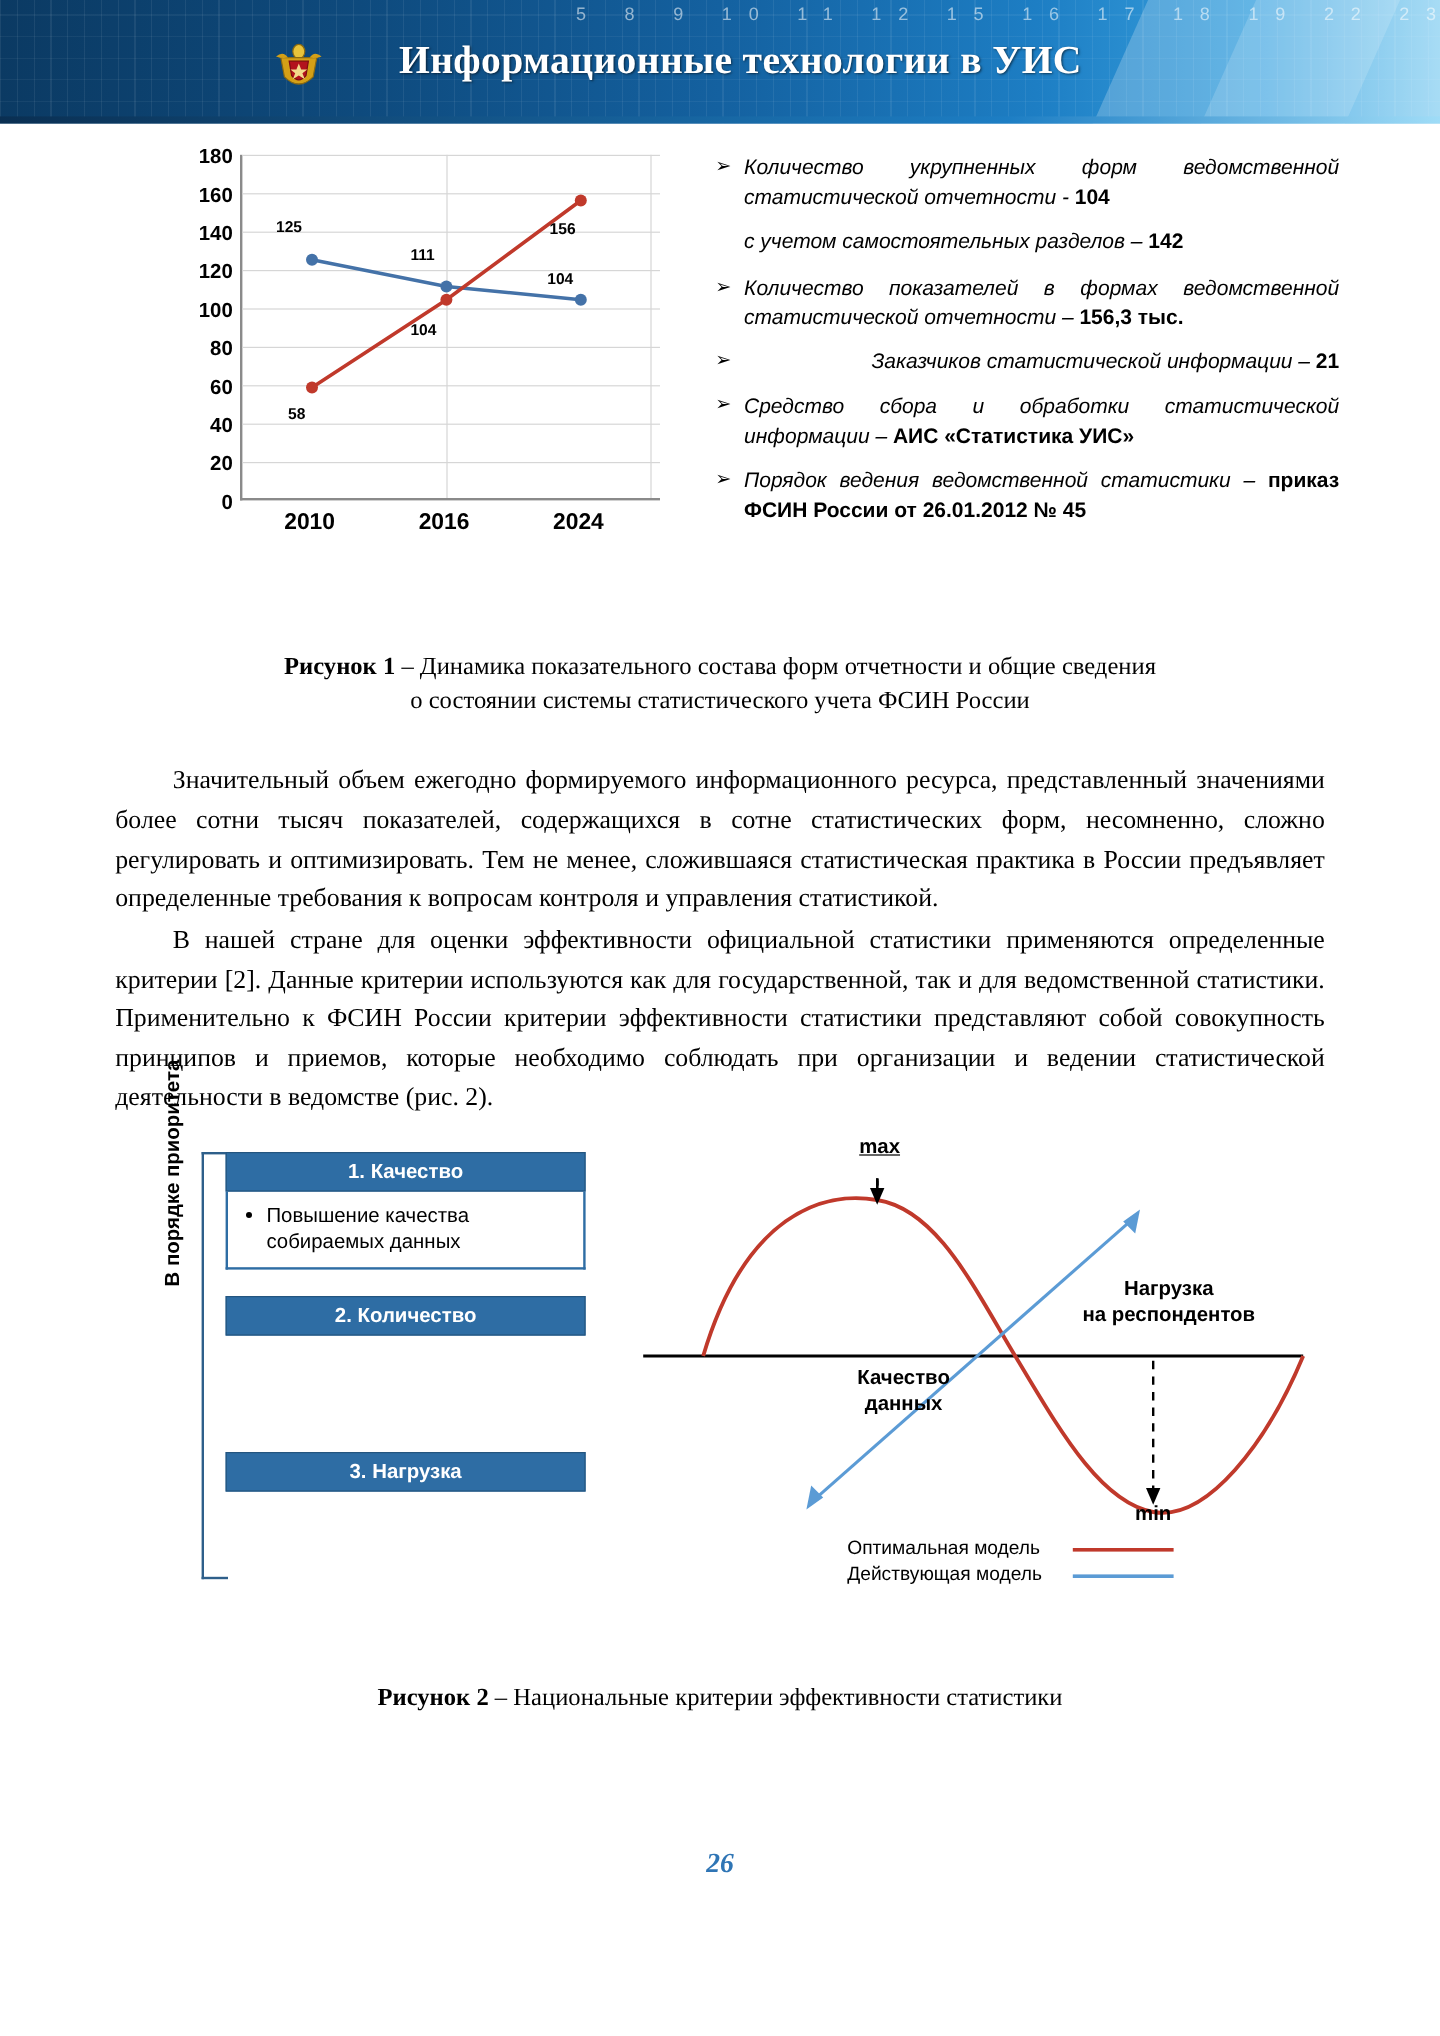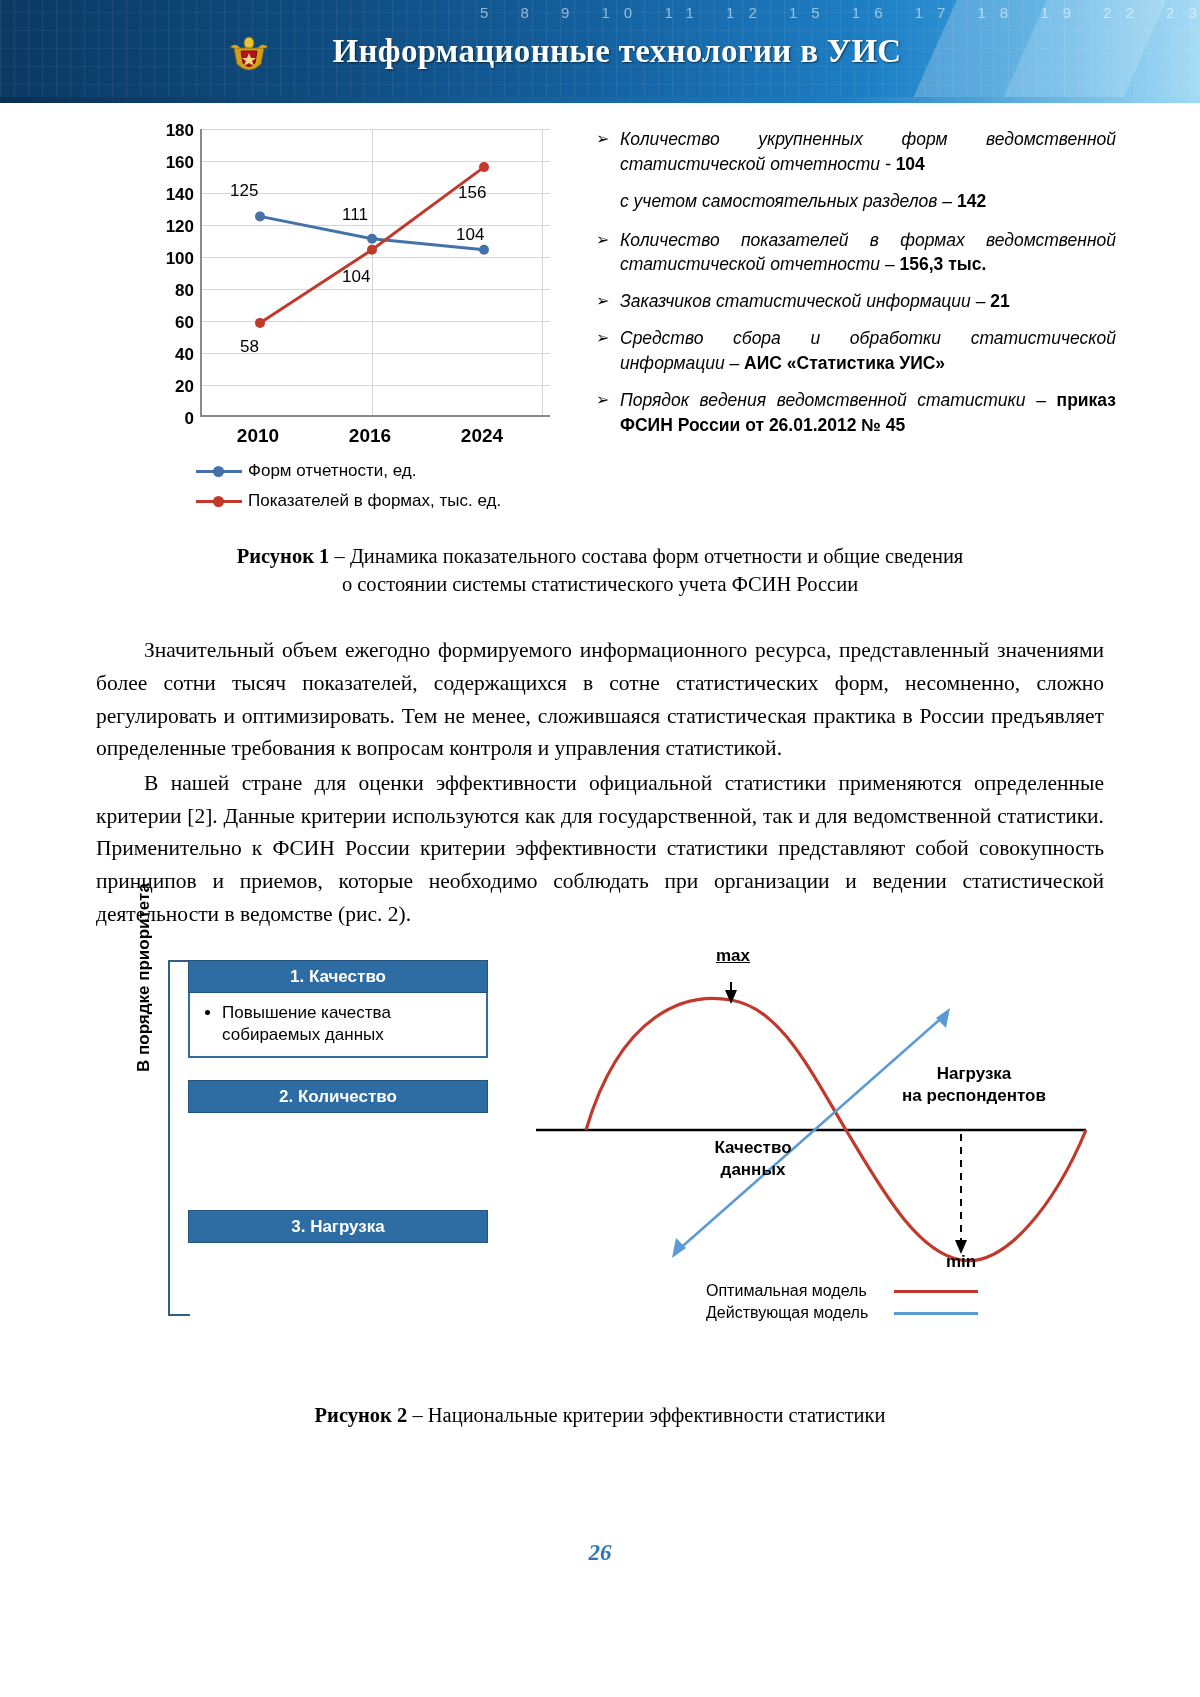--- a/index.html
+++ b/index.html
@@ -109,21 +109,21 @@
   }
   .xlabels {
     position:absolute; left:70px; top:300px; width:350px;
     font-family:"Liberation Sans", sans-serif;
     font-size:19px; font-weight:bold;
   }
   .xlabels span { position:absolute; transform:translateX(-50%); }
   .dlabel {
     position:absolute;
     font-family:"Liberation Sans", sans-serif;
-    font-size:17px; font-weight:normal; color:#000;
+    font-size:13px; font-weight:bold; color:#000;
   }
   .legend1 {
     position:absolute; left:66px; top:336px;
     font-family:"Liberation Sans", sans-serif;
     font-size:17px;
   }
   .legend1 .row { display:flex; align-items:center; margin-bottom:10px; }
   .legend1 .marker { position:relative; width:46px; height:12px; margin-right:6px; }
   .legend1 .marker .ln { position:absolute; top:5px; left:0; width:46px; height:3px; }
   .legend1 .marker .dot {
@@ -310,56 +310,40 @@
       <div class="dlabel" style="left:110px;  top:212px;">58</div>
       <div class="dlabel" style="left:212px;  top:142px;">104</div>
       <div class="dlabel" style="left:328px;  top:58px;">156</div>
 
       <div class="xlabels">
         <span style="left:58px;">2010</span>
         <span style="left:170px;">2016</span>
         <span style="left:282px;">2024</span>
       </div>
 
-      <div class="legend1">
-        <div class="row">
-          <span class="marker">
-            <span class="ln" style="background:#4472a8;"></span>
-            <span class="dot" style="background:#4472a8;"></span>
-          </span>
-          <span>Форм отчетности, ед.</span>
-        </div>
-        <div class="row">
-          <span class="marker">
-            <span class="ln" style="background:#c0392b;"></span>
-            <span class="dot" style="background:#c0392b;"></span>
-          </span>
-          <span>Показателей в формах, тыс. ед.</span>
-        </div>
-      </div>
     </div>
 
     <div class="fig1-bullets">
 
       <div class="item">
         <span class="bullet">➢</span>
         <span class="txt"><i>Количество укрупненных форм ведомственной статистической отчетности - </i><b>104</b></span>
       </div>
       <div class="sub">
         <i>с учетом самостоятельных разделов – </i><b>142</b>
       </div>
 
       <div class="item" style="margin-top:14px;">
         <span class="bullet">➢</span>
         <span class="txt"><i>Количество показателей в формах ведомственной статистической отчетности – </i><b>156,3 тыс.</b></span>
       </div>
 
       <div class="item">
         <span class="bullet">➢</span>
-        <span class="txt" style="text-align:left;"><i>Заказчиков статистической информации – </i><b>21</b></span>
+        <span class="txt" style="text-align:right;"><i>Заказчиков статистической информации – </i><b>21</b></span>
       </div>
 
       <div class="item">
         <span class="bullet">➢</span>
         <span class="txt"><i>Средство сбора и обработки статистической информации – </i><b>АИС «Статистика УИС»</b></span>
       </div>
 
       <div class="item">
         <span class="bullet">➢</span>
         <span class="txt"><i>Порядок ведения ведомственной статистики – </i><b>приказ ФСИН России от 26.01.2012 № 45</b></span>

